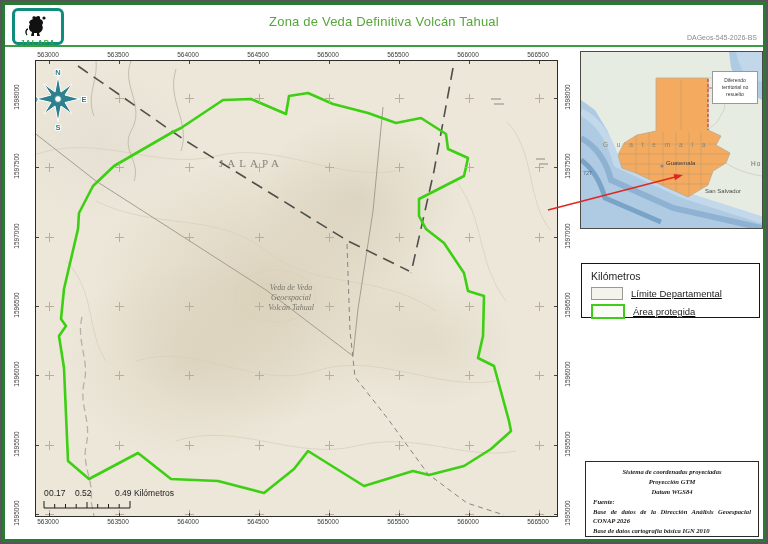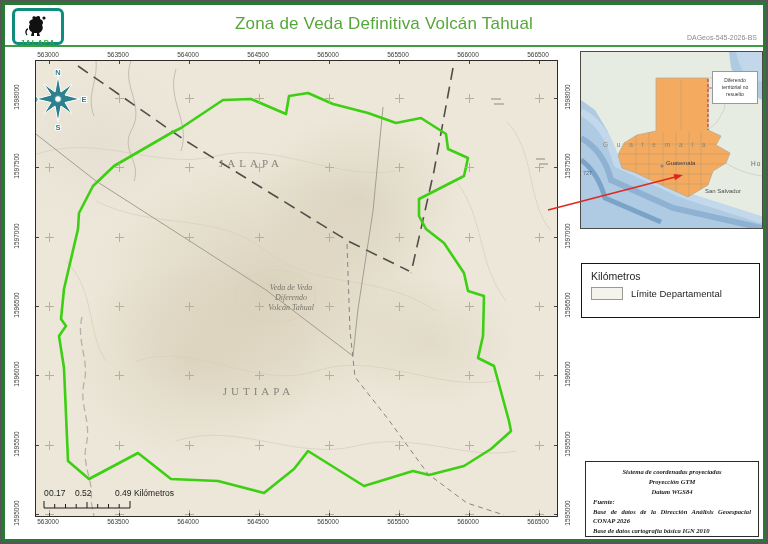--- a/index.html
+++ b/index.html
@@ -5,21 +5,21 @@
   html,body{margin:0;padding:0;width:768px;height:544px;overflow:hidden;background:#565656;
             font-family:"Liberation Sans",sans-serif;}
   .page{position:absolute;left:2px;top:2px;width:758px;height:534px;border:3px solid #2a7a35;
         background:#ffffff;}
   
   .hdr-rule{position:absolute;left:0;top:40px;width:100%;height:2px;background:#3f9c42;}
   .logo{position:absolute;left:7px;top:3px;width:46px;height:31px;border:3px solid #0f8c7c;
         border-radius:6px;background:#fff;display:flex;align-items:center;justify-content:center;}
   .logo-label{position:absolute;left:7px;top:33px;width:52px;text-align:center;font-size:7.5px;
         font-weight:bold;letter-spacing:1px;color:#2ba33c;}
-  .title{position:absolute;left:80px;right:80px;top:9px;text-align:center;font-size:17px;
+  .title{position:absolute;left:80px;right:80px;top:9px;text-align:center;font-size:13px;
         color:#56a73a;letter-spacing:.2px;}
   .doc-id{position:absolute;right:6px;top:29px;font-size:7px;color:#8a8a86;}
   
   .map{position:absolute;left:30px;top:55px;width:521px;height:455px;border:1px solid #2b2b28;
        box-sizing:content-box;overflow:hidden;
        background:
         radial-gradient(ellipse 250px 190px at 45% 50%, rgba(203,190,160,.50), rgba(203,190,160,0) 72%),
         radial-gradient(ellipse 150px 120px at 62% 30%, rgba(206,196,170,.45), rgba(206,196,170,0) 70%),
         radial-gradient(ellipse 180px 140px at 30% 66%, rgba(208,196,168,.42), rgba(208,196,168,0) 72%),
         radial-gradient(ellipse 120px 95px at 76% 62%, rgba(210,200,175,.38), rgba(210,200,175,0) 70%),
@@ -46,21 +46,21 @@
   
   .inset{position:absolute;left:575px;top:46px;width:181px;height:176px;border:1px solid #4a4a46;
          overflow:hidden;background:#e7ece3;}
   .inset .lbl{position:absolute;white-space:nowrap;}
   .note-box{position:absolute;left:131px;top:19px;width:46px;height:33px;background:#fff;
          border:.5px solid #999;font-size:5px;line-height:1.35;text-align:center;color:#333;
          display:flex;align-items:center;justify-content:center;padding:1px;box-sizing:border-box;}
   .legend{position:absolute;left:576px;top:258px;width:179px;height:55px;border:1.2px solid #161616;
          background:#fff;padding:6px 9px;box-sizing:border-box;}
   .legend-title{font-size:10.5px;color:#1f1f1f;margin-bottom:5px;}
-  .legend-row{display:flex;align-items:center;gap:8px;margin-bottom:4px;}
+  .legend-row{display:flex;align-items:center;gap:8px;margin-bottom:4px;text-decoration:underline;}
   .legend-row .sw{width:30px;height:11px;flex:0 0 auto;}
   .sw-line{background:#f4f3ec;border:1px solid #9a9a94;}
   .sw-area{background:#fbfbf6;border:2.5px solid #40cc1c;}
   .legend-row .lab{font-size:9.5px;color:#1f1f1f;}
   .credits{position:absolute;left:580px;top:456px;width:174px;height:76px;border:1px solid #2a2a2a;
          background:#fff;padding:5px 7px;box-sizing:border-box;
          font-family:"Liberation Serif",serif;font-style:italic;font-weight:bold;
          font-size:6.6px;line-height:1.5;color:#1a1a1a;}
   .credits .c{text-align:center;}
   .credits .s{text-align:justify;}
@@ -251,24 +251,23 @@
         <div class="ftick" style="right: 0px; top: 244.9px; width: 3px; height: 1px;"></div>
         <div class="ftick" style="left: 0px; top: 314.2px; width: 3px; height: 1px;"></div>
         <div class="ftick" style="right: 0px; top: 314.2px; width: 3px; height: 1px;"></div>
         <div class="ftick" style="left: 0px; top: 383.5px; width: 3px; height: 1px;"></div>
         <div class="ftick" style="right: 0px; top: 383.5px; width: 3px; height: 1px;"></div>
         <div class="ftick" style="left: 0px; top: 452.8px; width: 3px; height: 1px;"></div>
         <div class="ftick" style="right: 0px; top: 452.8px; width: 3px; height: 1px;"></div>
       </div>
 
     <div class="dept-label" style="left:150px;top:96px;width:130px;">JALAPA</div>
-    <div class="dept-label" style="left:150px;top:324px;width:145px;">JUTIAPA</div>
     <div class="area-label">
       <div>Veda de Veda</div>
-      <div>Diferendo</div>
+      <div>Geoespacial</div>
       <div>Volcán Tahual</div>
     </div>
 
     <svg class="compass" width="56" height="64" viewBox="0 0 56 64">
       <path d="M26,9 L29,25 L40,17 L33,28 L48,32 L33,35.5 L40,47 L29,39 L26,55 L23,39 L12,47 L19,35.5 L4,32 L19,28 L12,17 L23,25 Z" fill="#2d808e" stroke="#ffffff" stroke-width="1"></path>
       <circle cx="26" cy="32" r="3.4" fill="#ffffff" stroke="#2d808e" stroke-width="1"></circle>
       <text x="26" y="8">N</text>
       <text x="52" y="35">E</text>
       <text x="26" y="63">S</text>
       <text x="3" y="35">O</text>
@@ -330,20 +329,24 @@
     <div class="lbl" style="left:2px;top:118px;font-size:5.5px;color:#5c6f87;">72T</div>
   </div>
 
   <div class="legend">
     <div class="legend-title">Kilómetros</div>
     <div id="legend-items">
         <div class="legend-row">
           <div class="sw sw-line"></div>
           <div class="lab">Límite Departamental</div>
         </div>
+        <div class="legend-row">
+          <div class="sw sw-area"></div>
+          <div class="lab">Área protegida</div>
+        </div>
       </div>
   </div>
 
   <div class="credits">
     <div id="credits-centered">
         <div class="c">Sistema de coordenadas proyectadas</div>
         <div class="c">Proyección GTM</div>
         <div class="c">Datum WGS84</div>
       </div>
     <div>Fuente:</div>

